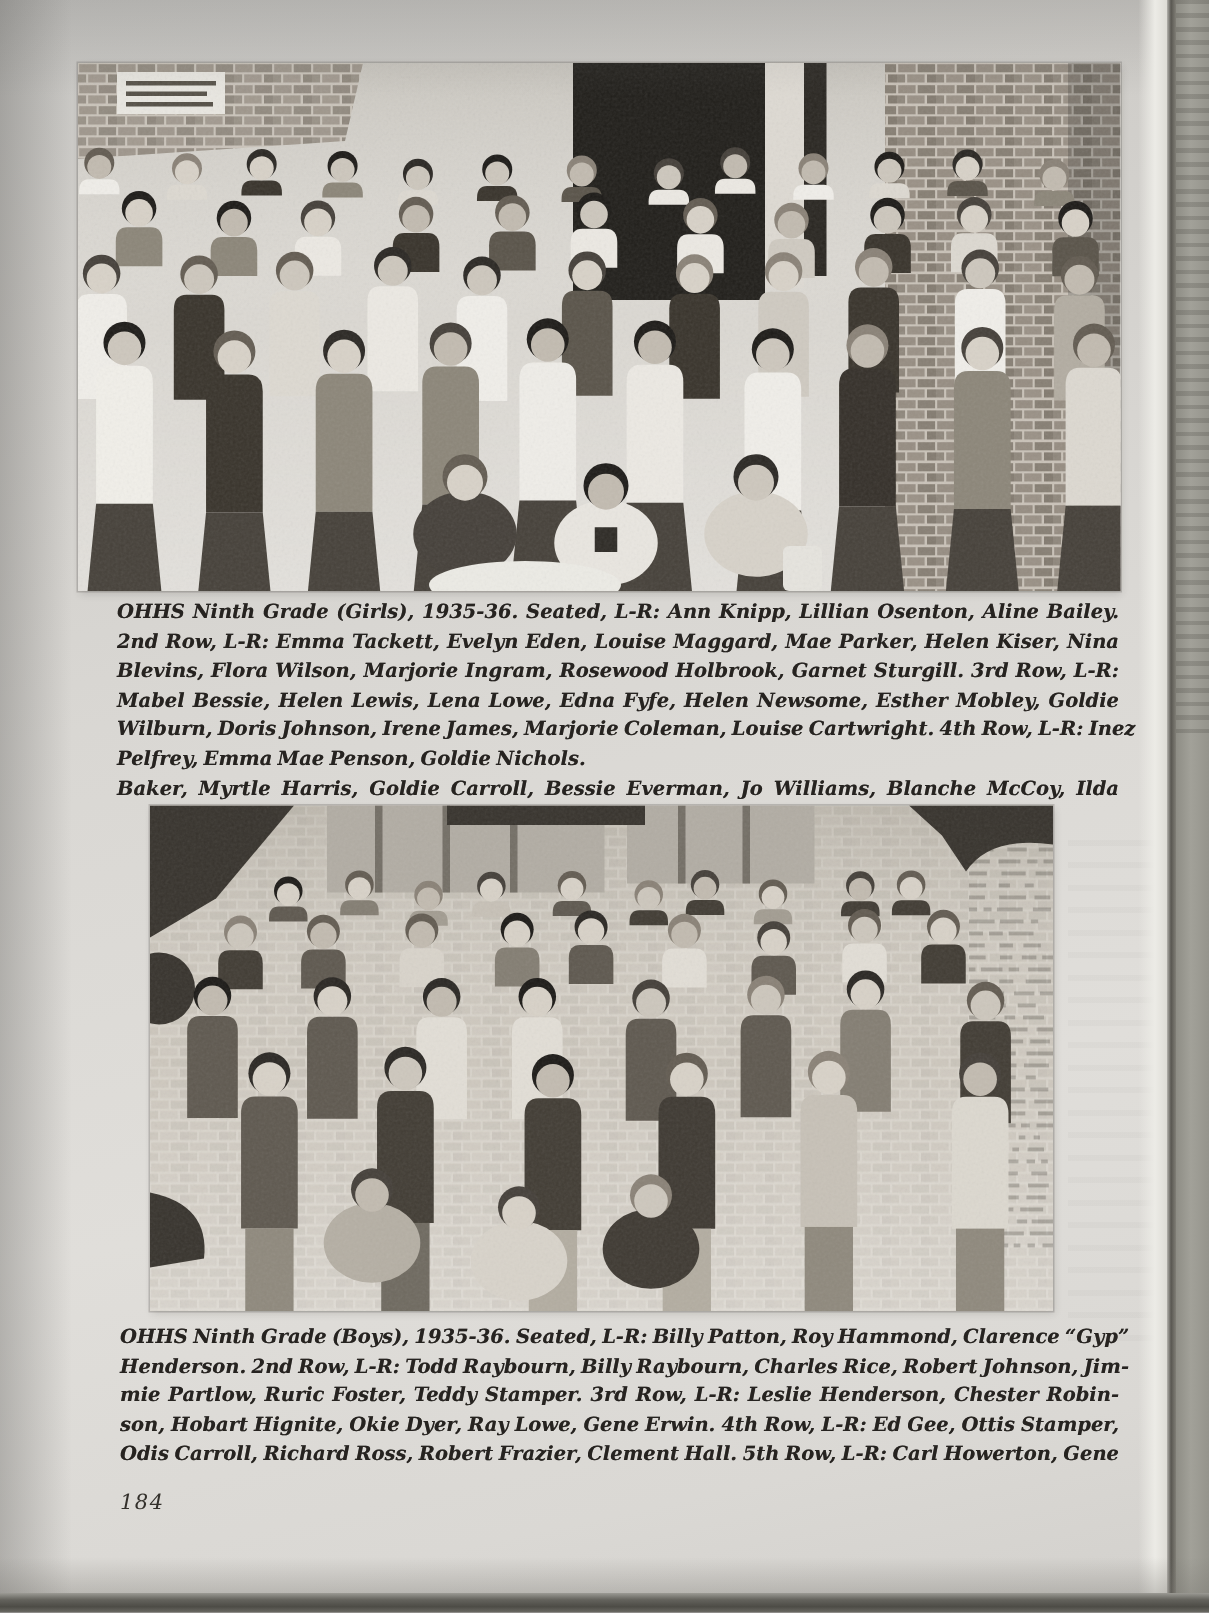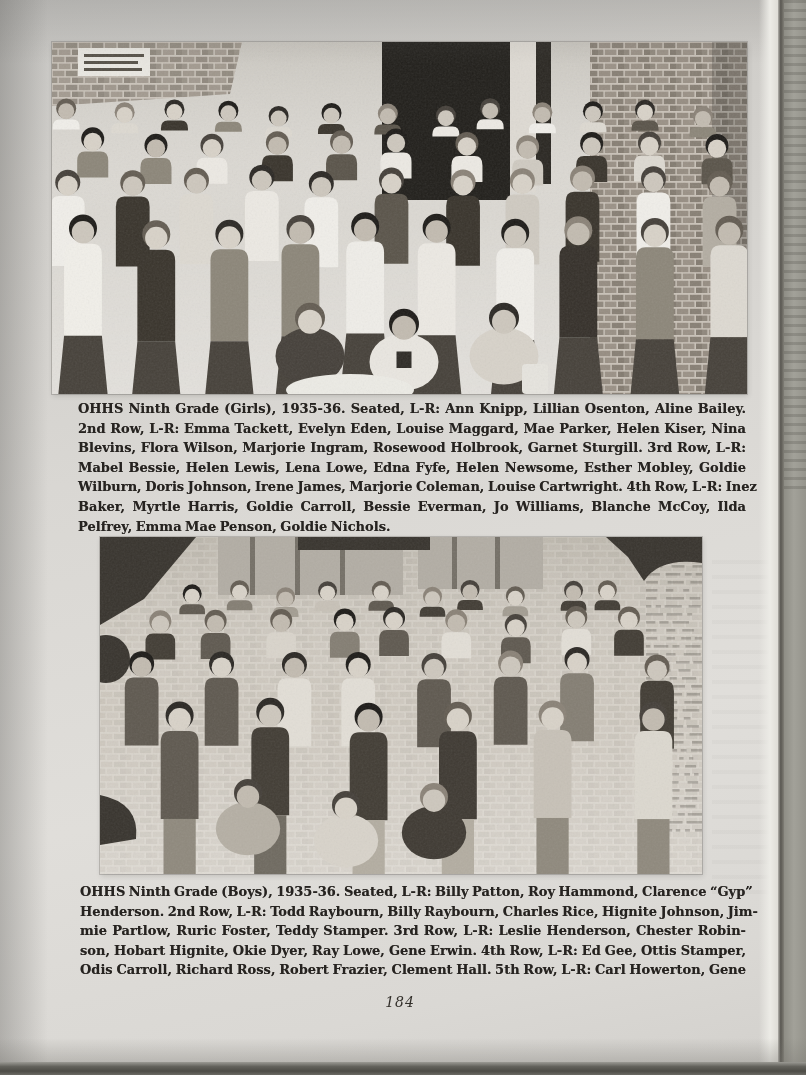--- a/index.html
+++ b/index.html
@@ -28,27 +28,27 @@
     background:repeating-linear-gradient(180deg,rgba(100,98,92,.07) 0 4px,rgba(100,98,92,0) 4px 15px);}
   .photo{position:absolute;margin:0;padding:0;
     box-shadow:0 0 0 1px rgba(62,60,55,.22), 1px 2px 5px rgba(62,60,55,.18);}
   .photo-girls{left:52px;top:42px;width:695px;height:352px;}
   .photo-boys{left:100px;top:537px;width:602px;height:337px;}
   .photo-svg{display:block;width:100%;height:100%;}
   .caption{position:absolute;color:#262320;}
   .caption-girls{left:78px;top:399px;width:668px;}
   .caption-boys{left:80px;top:882px;width:666px;}
   .cap-line{
-    font-family:"DejaVu Serif", serif;font-weight:700;
+    font-family:"DejaVu Serif", serif;font-style:italic;font-weight:700;
     font-size:13px;line-height:19.6px;white-space:nowrap;word-spacing:-1px;
     text-align:justify;text-align-last:justify;
     text-shadow:0 0 .4px rgba(38,35,31,.55);
   }
   .cap-line.last{text-align-last:left;}
-  .page-number{position:absolute;left:80px;top:994px;width:640px;text-align:center;
+  .page-number{position:absolute;left:80px;top:994px;width:640px;text-align:left;
     font-family:"DejaVu Serif", serif;font-style:italic;font-weight:400;
     font-size:14px;color:#33302b;letter-spacing:1px;}
 </style>
 </head>
 <body>
 
 <div class="stage">
 
   <figure class="photo photo-girls">
     <svg class="photo-svg" viewBox="0 0 695 352" preserveAspectRatio="none" role="img" aria-label="Black-and-white group photograph of the OHHS ninth grade girls, 1935-36, posed in four rows in front of a school doorway and brick wall, with three girls seated in front.">
@@ -264,22 +264,22 @@
       <rect width="695" height="352" filter="url(#grain)" opacity="0.32"></rect>
     </svg>
   </figure>
 
   <div class="caption caption-girls">
     <div class="cap-line">OHHS Ninth Grade (Girls), 1935-36.  Seated, L-R: Ann Knipp, Lillian Osenton, Aline Bailey.</div>
     <div class="cap-line">2nd Row, L-R: Emma Tackett, Evelyn Eden, Louise Maggard, Mae Parker, Helen Kiser, Nina</div>
     <div class="cap-line">Blevins, Flora Wilson, Marjorie Ingram, Rosewood Holbrook, Garnet Sturgill.  3rd Row, L-R:</div>
     <div class="cap-line">Mabel Bessie, Helen Lewis, Lena Lowe, Edna Fyfe, Helen Newsome, Esther Mobley, Goldie</div>
     <div class="cap-line">Wilburn, Doris Johnson, Irene James, Marjorie Coleman, Louise Cartwright.  4th Row, L-R: Inez</div>
+    <div class="cap-line last">Pelfrey, Emma Mae Penson, Goldie Nichols.</div>
     <div class="cap-line">Baker, Myrtle Harris, Goldie Carroll, Bessie Everman, Jo Williams, Blanche McCoy, Ilda</div>
-    <div class="cap-line last">Pelfrey, Emma Mae Penson, Goldie Nichols.</div>
   </div>
 
   <figure class="photo photo-boys">
     <svg class="photo-svg" viewBox="0 0 602 337" preserveAspectRatio="none" role="img" aria-label="Black-and-white group photograph of the OHHS ninth grade boys, 1935-36, posed in rows in front of a light brick school wall, with three boys seated in front.">
       <rect width="602" height="337" fill="#d7d2c9"></rect>
       <rect width="602" height="337" fill="url(#bk2)" opacity="0.35"></rect>
       <rect width="602" height="337" fill="url(#wallgrad)"></rect>
       <g>
         <rect x="118" y="0" width="185" height="58" fill="#b2ada4"></rect>
         <rect x="150" y="0" width="5" height="58" fill="#746f66"></rect>
@@ -540,21 +540,21 @@
           <ellipse cx="334" cy="295.6" rx="32.199999999999996" ry="26.599999999999998" fill="#3f3a33"></ellipse>
           <circle cx="334" cy="259.9" r="14" fill="#8a8277"></circle>
           <circle cx="334" cy="263.68" r="11.200000000000001" fill="#cdc7bd"></circle>
         </g>
       <rect width="602" height="337" filter="url(#grain)" opacity="0.3"></rect>
     </svg>
   </figure>
 
   <div class="caption caption-boys">
     <div class="cap-line">OHHS Ninth Grade (Boys), 1935-36.  Seated, L-R: Billy Patton, Roy Hammond, Clarence “Gyp”</div>
-    <div class="cap-line">Henderson.  2nd Row, L-R: Todd Raybourn, Billy Raybourn, Charles Rice, Hignite Johnson, Jim-</div>
+    <div class="cap-line">Henderson.  2nd Row, L-R: Todd Raybourn, Billy Raybourn, Charles Rice, Robert Johnson, Jim-</div>
     <div class="cap-line">mie Partlow, Ruric Foster, Teddy Stamper.  3rd Row, L-R: Leslie Henderson, Chester Robin-</div>
     <div class="cap-line">son, Hobart Hignite, Okie Dyer, Ray Lowe, Gene Erwin.  4th Row, L-R: Ed Gee, Ottis Stamper,</div>
     <div class="cap-line">Odis Carroll, Richard Ross, Robert Frazier, Clement Hall.  5th Row, L-R: Carl Howerton, Gene</div>
   </div>
 
   <div class="page-number">184</div>
 
   <div class="ghost-col"></div>
   <div class="edge-top"></div>
   <div class="edge-left"></div>

